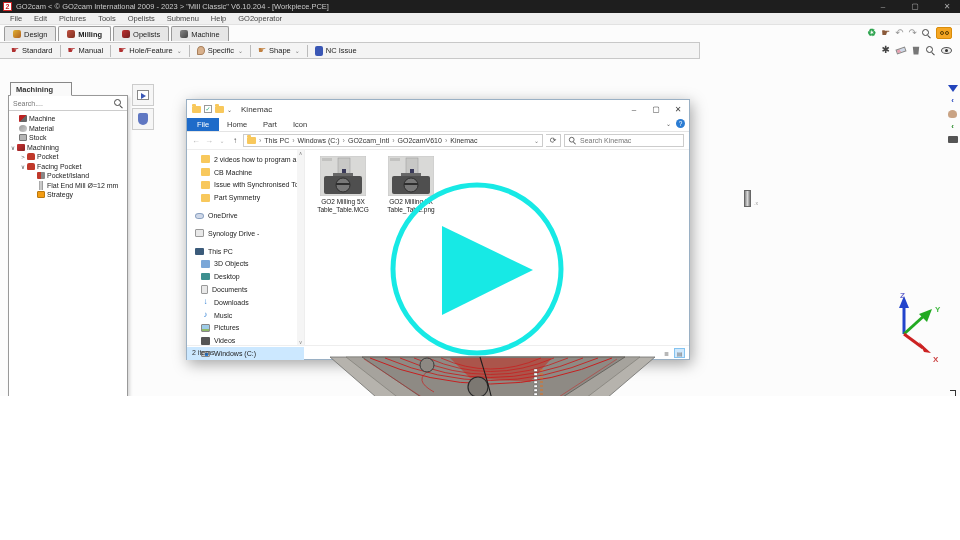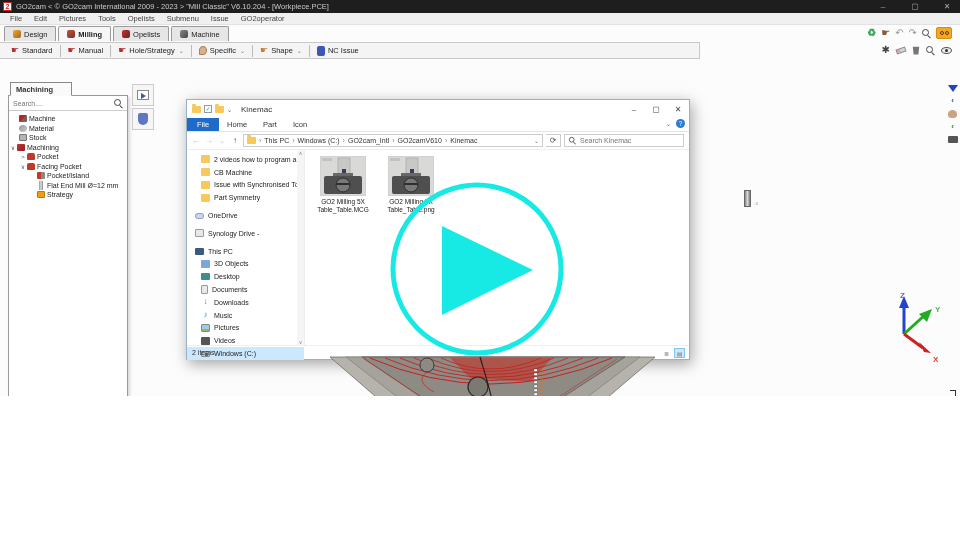--- a/index.html
+++ b/index.html
@@ -181,21 +181,21 @@
     </span>
   </div>
 
   <div class="abs" id="menubar">
     <span class="menu-item">File</span>
     <span class="menu-item">Edit</span>
     <span class="menu-item">Pictures</span>
     <span class="menu-item">Tools</span>
     <span class="menu-item">Opelists</span>
     <span class="menu-item">Submenu</span>
-    <span class="menu-item">Issue</span>
+    <span class="menu-item">Help</span>
     <span class="menu-item">GO2operator</span>
   </div>
 
   <div class="abs" id="ribbon-tabs">
     <span class="rtab">
       <i class="rtab-ic" style="background:linear-gradient(135deg,#e0b030,#b06020)"></i>
       <span>Design</span>
     </span>
     <span class="rtab active">
       <i class="rtab-ic" style="background:linear-gradient(135deg,#c05040,#803020)"></i>
@@ -238,21 +238,21 @@
       <span>Standard</span>
     </span>
     <span class="tsep"></span>
     <span class="tbtn">
       <span class="hand-ic">☛</span>
       <span>Manual</span>
     </span>
     <span class="tsep"></span>
     <span class="tbtn">
       <span class="hand-ic">☛</span>
-      <span>Hole/Strategy</span>
+      <span>Hole/Feature</span>
       <span class="dd">⌄</span>
     </span>
     <span class="tsep"></span>
     <span class="tbtn">
       <span class="ear-ic"></span>
       <span>Specific</span>
       <span class="dd">⌄</span>
     </span>
     <span class="tsep"></span>
     <span class="tbtn">

